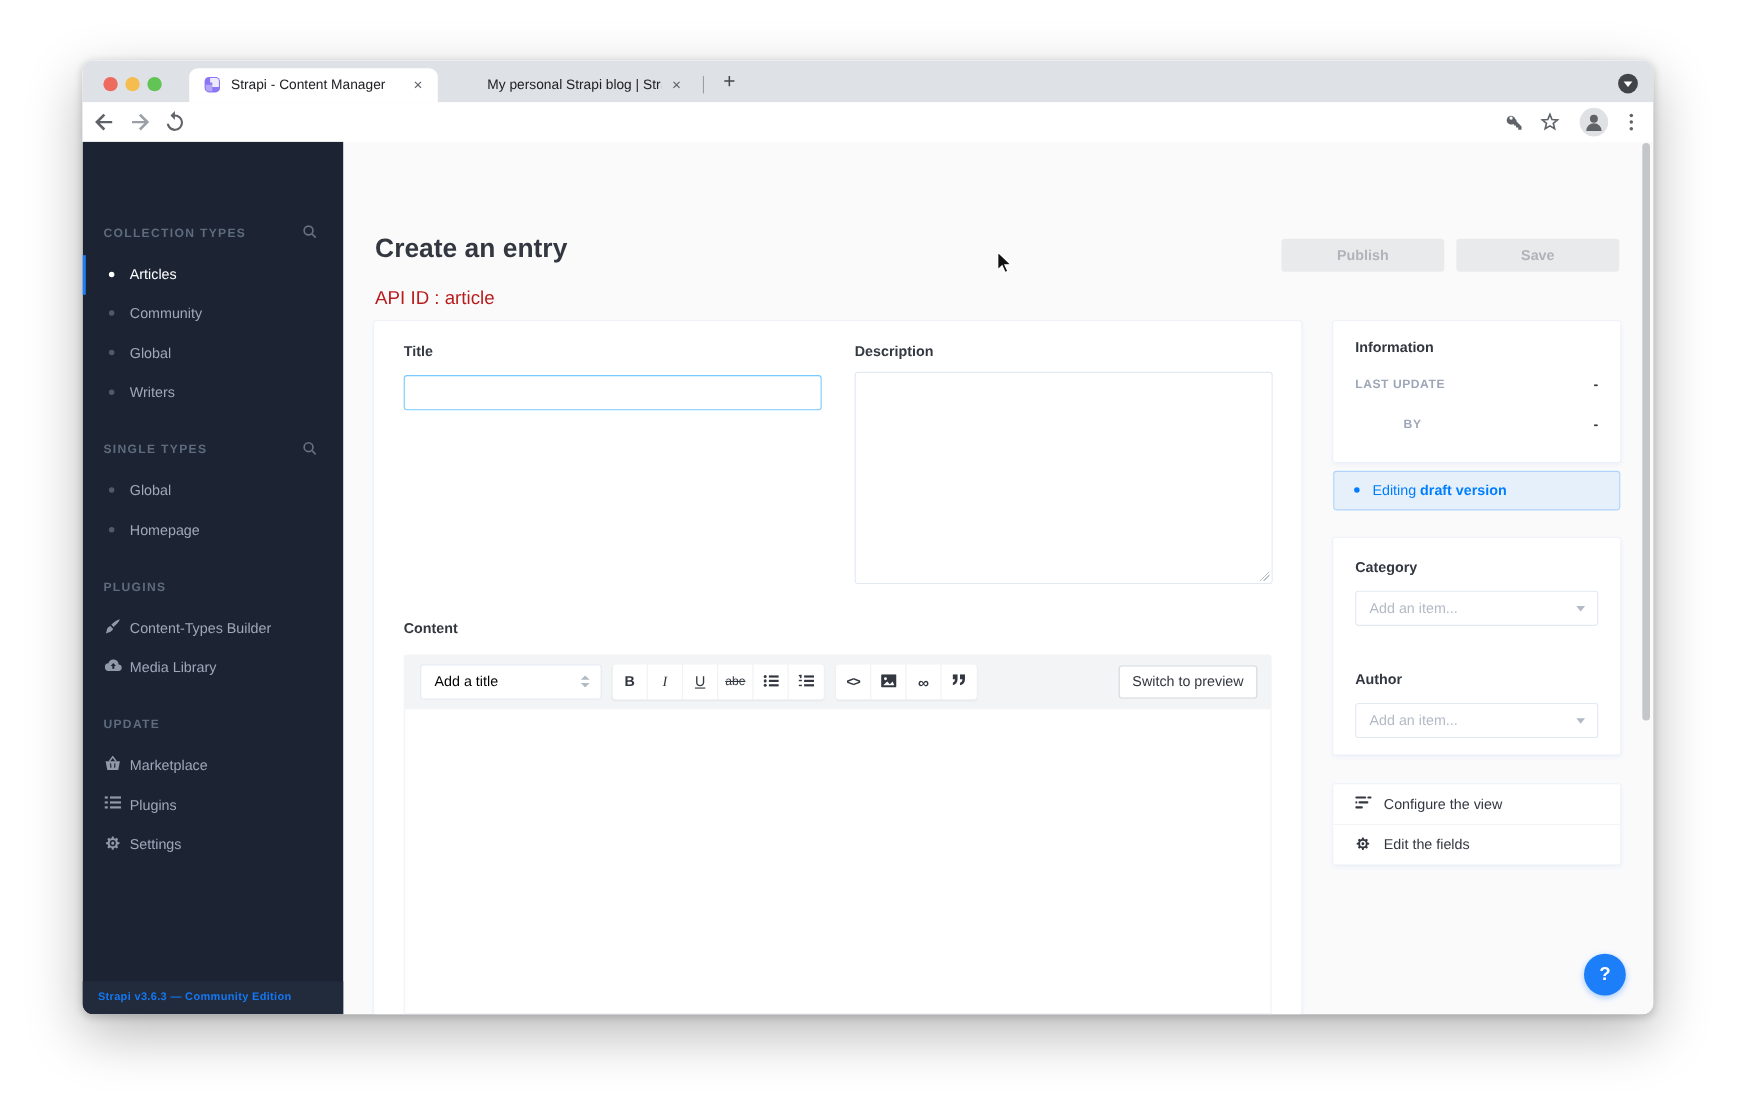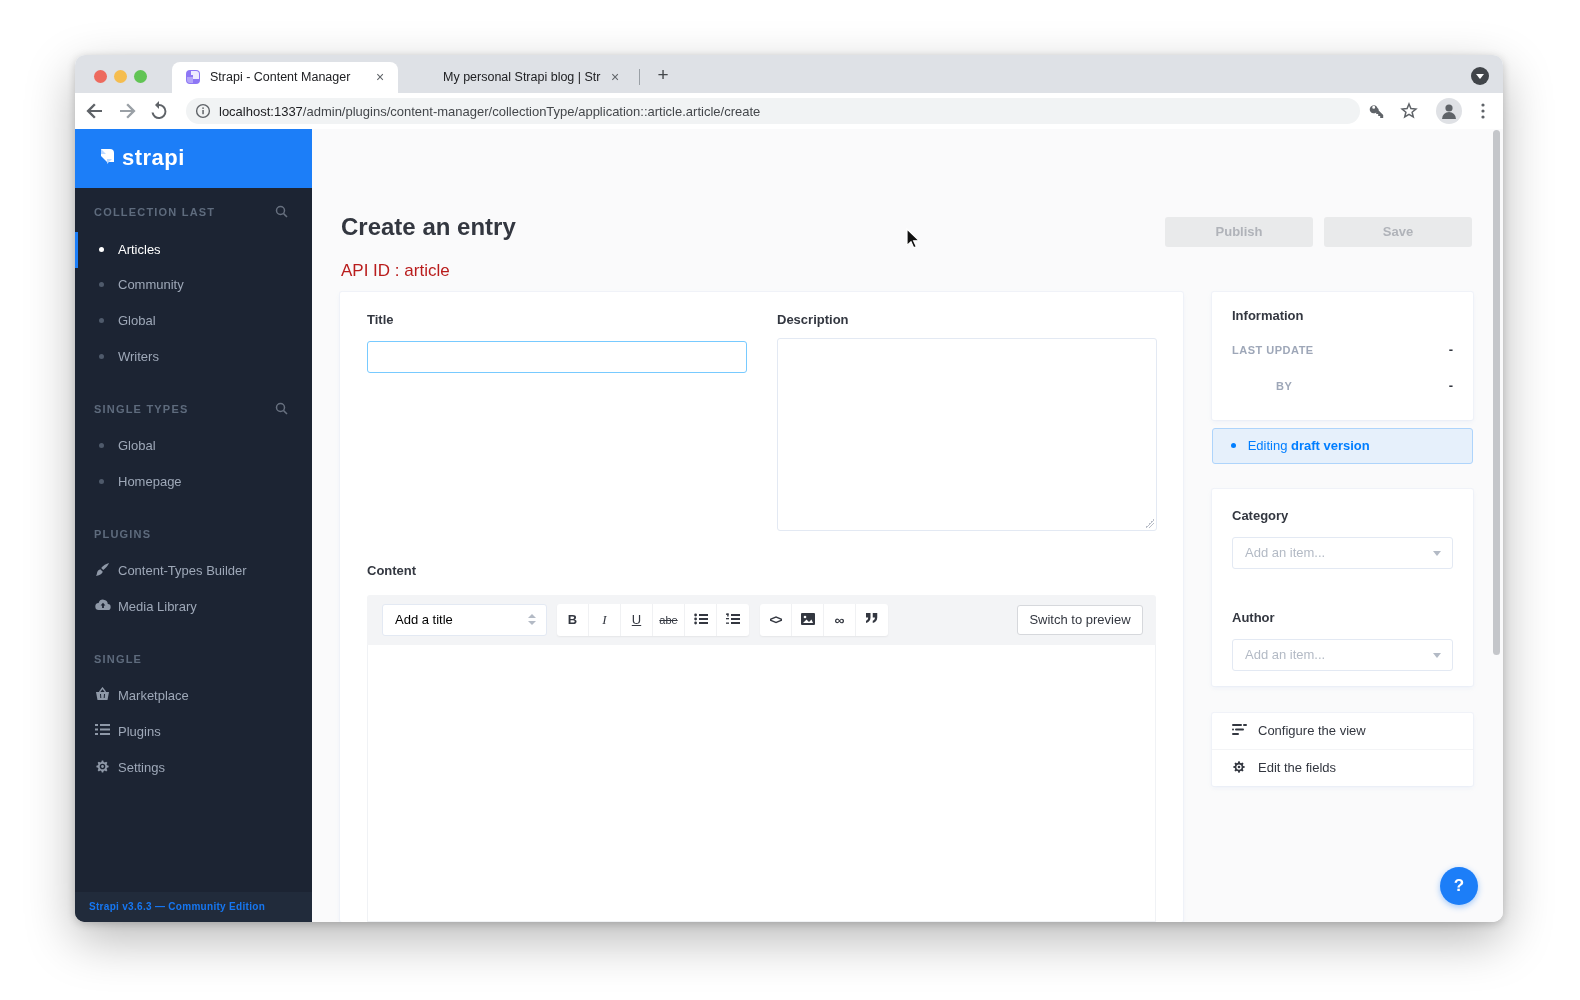--- a/index.html
+++ b/index.html
@@ -172,30 +172,20 @@
         <svg width="24" height="24" viewBox="0 0 24 24">
             <path d="M5 11h11.2l-4.9-4.9 1.7-1.7L20.6 12l-7.6 7.6-1.7-1.7 4.9-4.9H5z" fill="#9aa0a6"></path>
           </svg>
       </span>
       <span class="navico" style="left:72px;">
         <svg width="24" height="24" viewBox="0 0 24 24">
             <path d="M12 5V2L8 6l4 4V7a5.5 5.5 0 11-5.4 6.6H4.5A7.5 7.5 0 1012 5z" fill="#5f6368"></path>
           </svg>
       </span>
 
-      <div class="pill">
-        <span class="info">
-          <svg width="16" height="16" viewBox="0 0 16 16">
-              <circle cx="8" cy="8" r="6.4" fill="none" stroke="#5f6368" stroke-width="1.4"></circle>
-              <rect x="7.3" y="7" width="1.5" height="4.2" fill="#5f6368"></rect>
-              <rect x="7.3" y="4.4" width="1.5" height="1.5" fill="#5f6368"></rect>
-            </svg>
-        </span>
-        <span class="urltext"><span class="host">localhost:1337</span><span class="path">/admin/plugins/content-manager/collectionType/application::article.article/create</span></span>
-      </div>
 
       <span class="navico" style="right:114px;">
         <svg width="24" height="24" viewBox="0 0 24 24">
             <path d="M10.5 9a4 4 0 10-1.3 4.4V15h2v2h2v2h3v-3l-4.5-4.5c.1-.5-.2-1-.2-1.5zM6.7 9.8a1.5 1.5 0 111.5-1.5 1.5 1.5 0 01-1.5 1.5z" transform="translate(2 0)" fill="#5f6368"></path>
           </svg>
       </span>
       <span class="navico" style="right:82px;">
         <svg width="24" height="24" viewBox="0 0 24 24">
             <path d="M12 5l1.9 4.6 5 .4-3.8 3.2 1.2 4.8L12 15.4 7.7 18l1.2-4.8L5.1 10l5-.4z" fill="none" stroke="#5f6368" stroke-width="1.5"></path>
           </svg>
@@ -211,30 +201,22 @@
             <circle cx="12" cy="6" r="1.6" fill="#5f6368"></circle>
             <circle cx="12" cy="12" r="1.6" fill="#5f6368"></circle>
             <circle cx="12" cy="18" r="1.6" fill="#5f6368"></circle>
           </svg>
       </span>
     </div>
 
     <div class="app">
 
       <aside class="sidebar">
-        <div class="logo">
-          <svg width="19" height="19" viewBox="0 0 19 19">
-              <path d="M4 2h9a4 4 0 014 4v9h-7l-6-6z" fill="#ffffff"></path>
-              <path d="M4 2v5h5z" fill="#bcd9ff"></path>
-              <path d="M10 17l0-5 5 0z" fill="#bcd9ff"></path>
-            </svg>
-          <span class="word">strapi</span>
-        </div>
-
-        <div class="sec-title" style="top:77px;">COLLECTION LAST</div>
+
+        <div class="sec-title" style="top:77px;">COLLECTION TYPES</div>
         <span class="sec-search" style="top:75px;">
           <svg width="13" height="13" viewBox="0 0 13 13">
               <circle cx="5.5" cy="5.5" r="4" fill="none" stroke="#67707f" stroke-width="1.5"></circle>
               <line x1="8.6" y1="8.6" x2="12" y2="12" stroke="#67707f" stroke-width="1.5"></line>
             </svg>
         </span>
 
         <div class="side-item active" style="top:109px;">
           <span class="bar"></span>
           <span class="dot"></span>
@@ -282,21 +264,21 @@
         <div class="side-item" style="top:466px;">
           <span class="ic">
             <svg width="16" height="14" viewBox="0 0 16 14">
                 <path d="M12.8 6A4.7 4.7 0 003.6 5 3.5 3.5 0 004 12h8.5a3 3 0 00.3-6z" fill="#8f99a8"></path>
                 <path d="M8 4.8l-2.4 2.6h1.5V10h1.8V7.4h1.5z" fill="#1c2433"></path>
               </svg>
           </span>
           <span class="lbl">Media Library</span>
         </div>
 
-        <div class="sec-title" style="top:524px;">SINGLE</div>
+        <div class="sec-title" style="top:524px;">UPDATE</div>
         <div class="side-item" style="top:555px;">
           <span class="ic">
             <svg width="15" height="15" viewBox="0 0 15 15">
                 <path d="M1 5h13l-1.5 8h-10z" fill="#8f99a8"></path>
                 <path d="M4.5 5L7.5 1l3 4" fill="none" stroke="#8f99a8" stroke-width="1.3"></path>
                 <line x1="5.5" y1="7" x2="5.8" y2="11" stroke="#1c2433" stroke-width="1"></line>
                 <line x1="9.5" y1="7" x2="9.2" y2="11" stroke="#1c2433" stroke-width="1"></line>
               </svg>
           </span>
           <span class="lbl">Marketplace</span>

